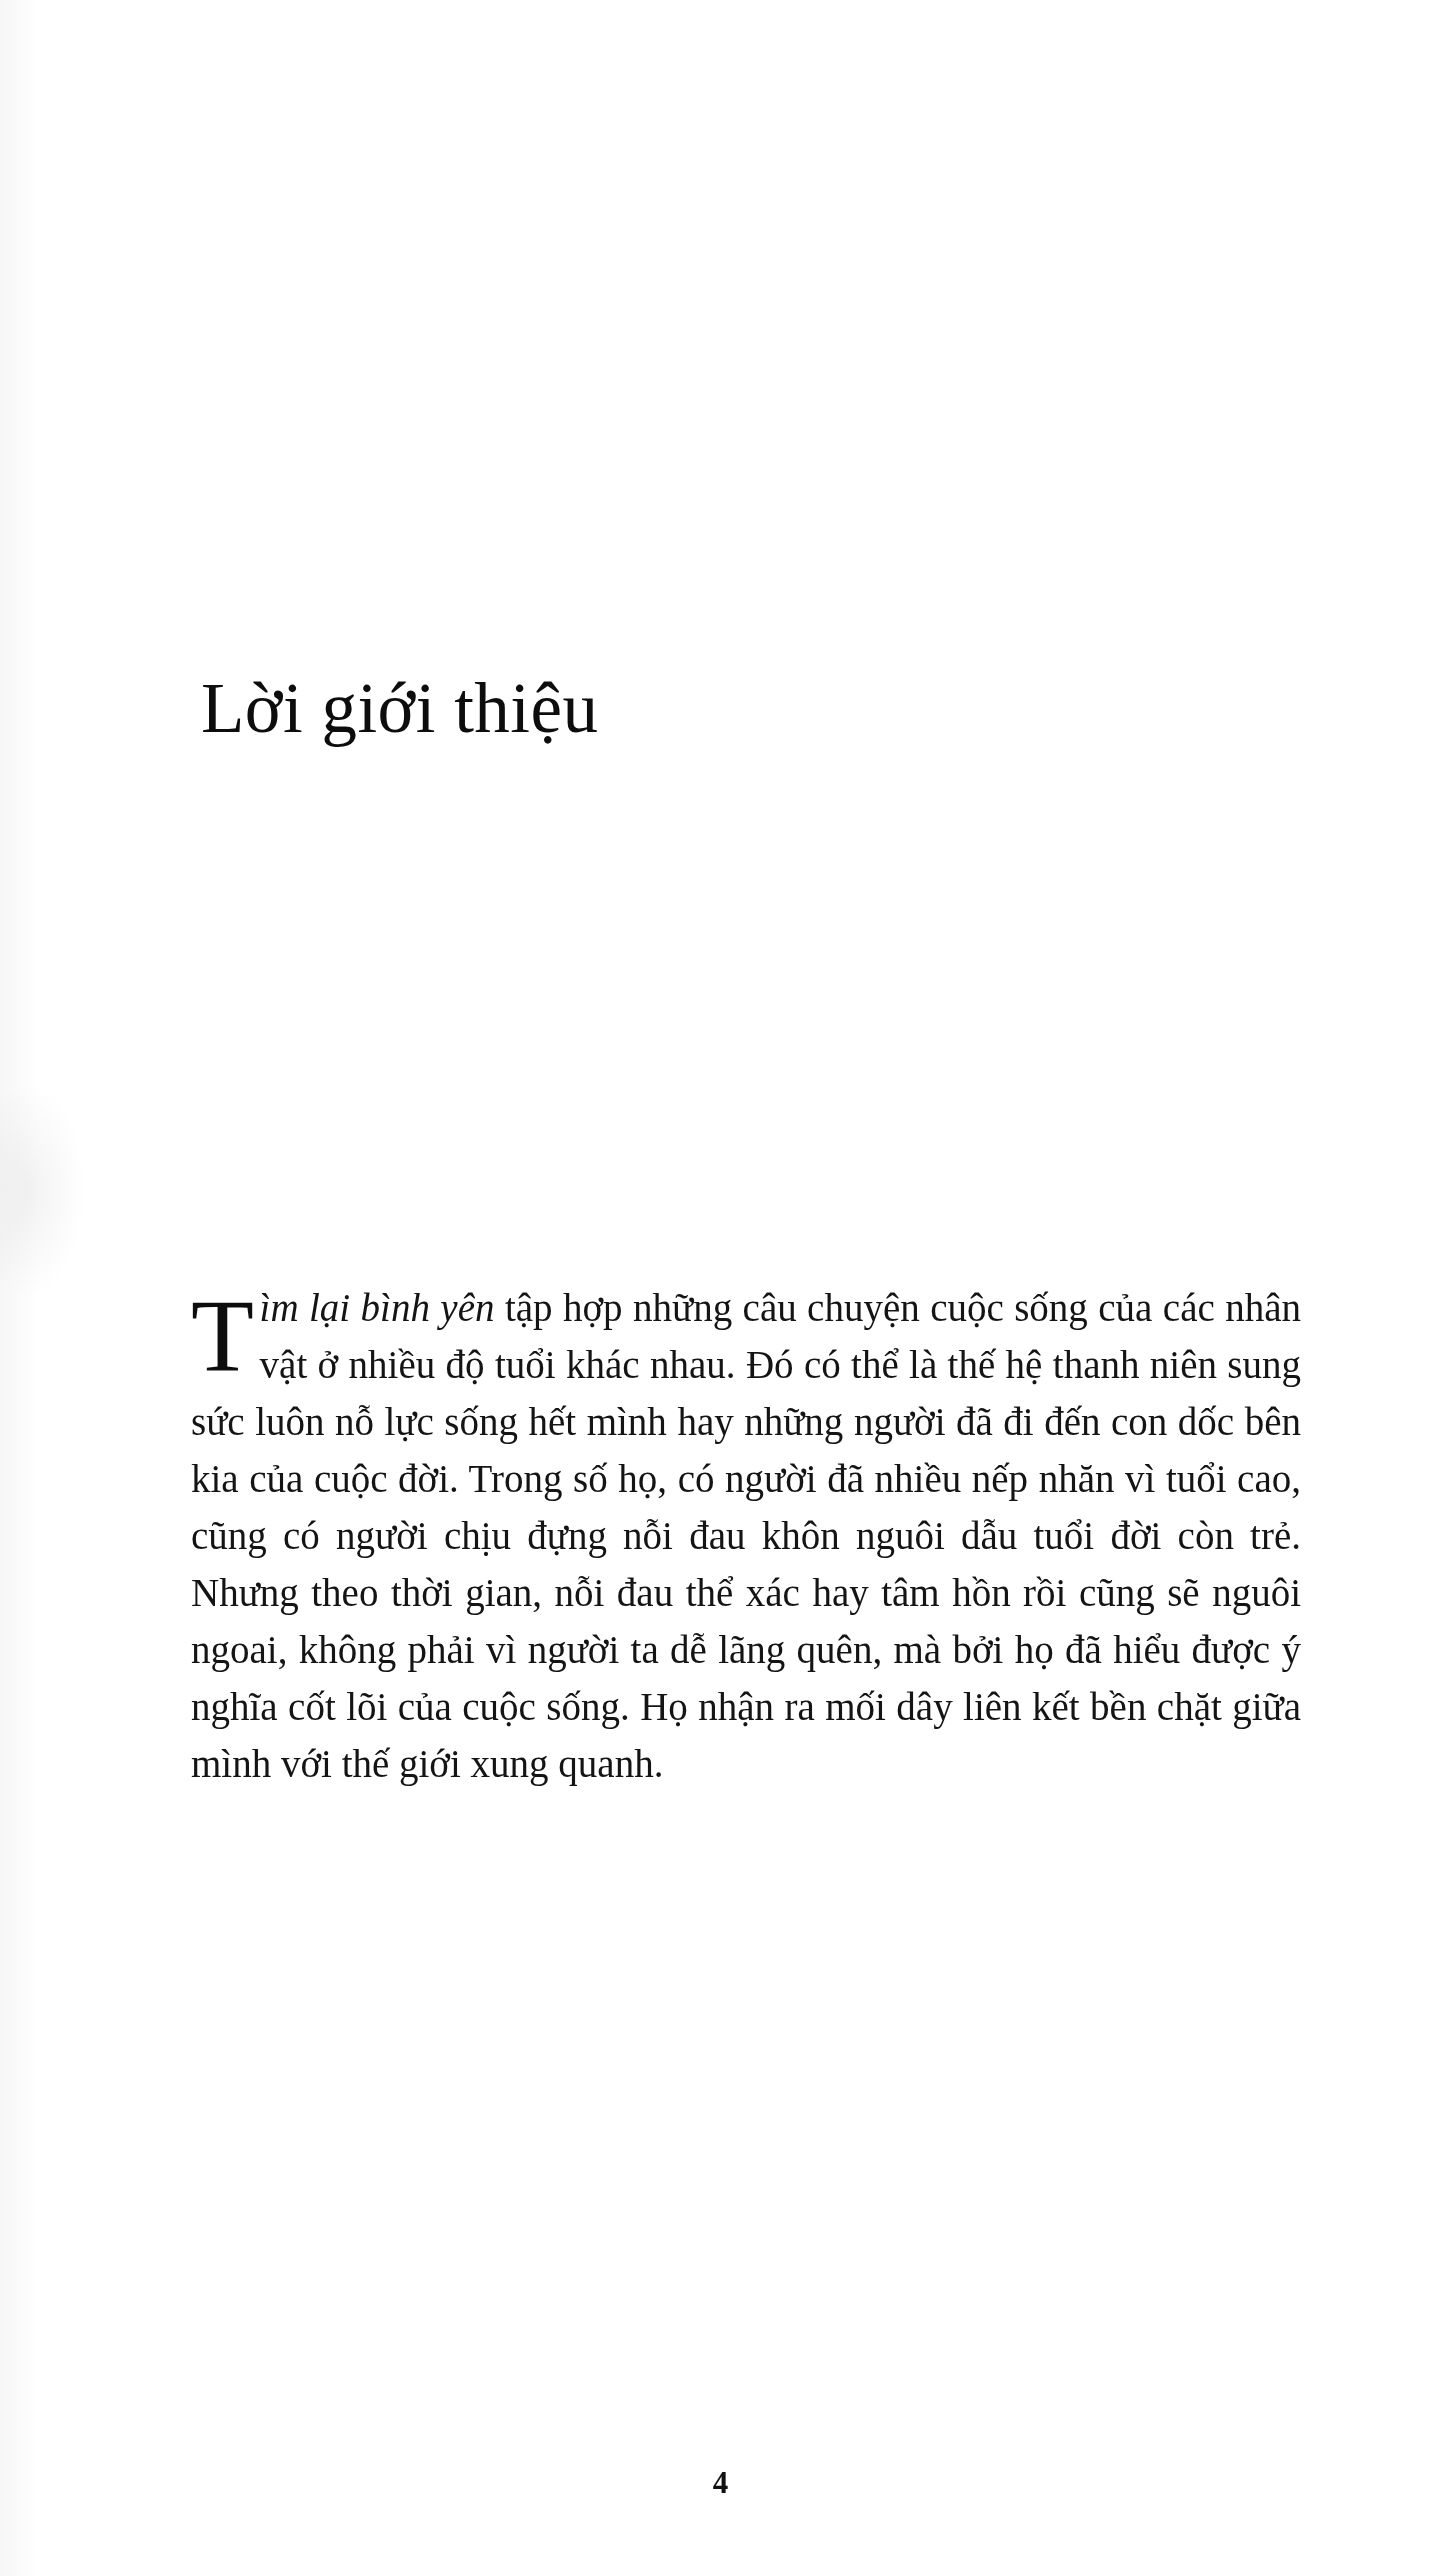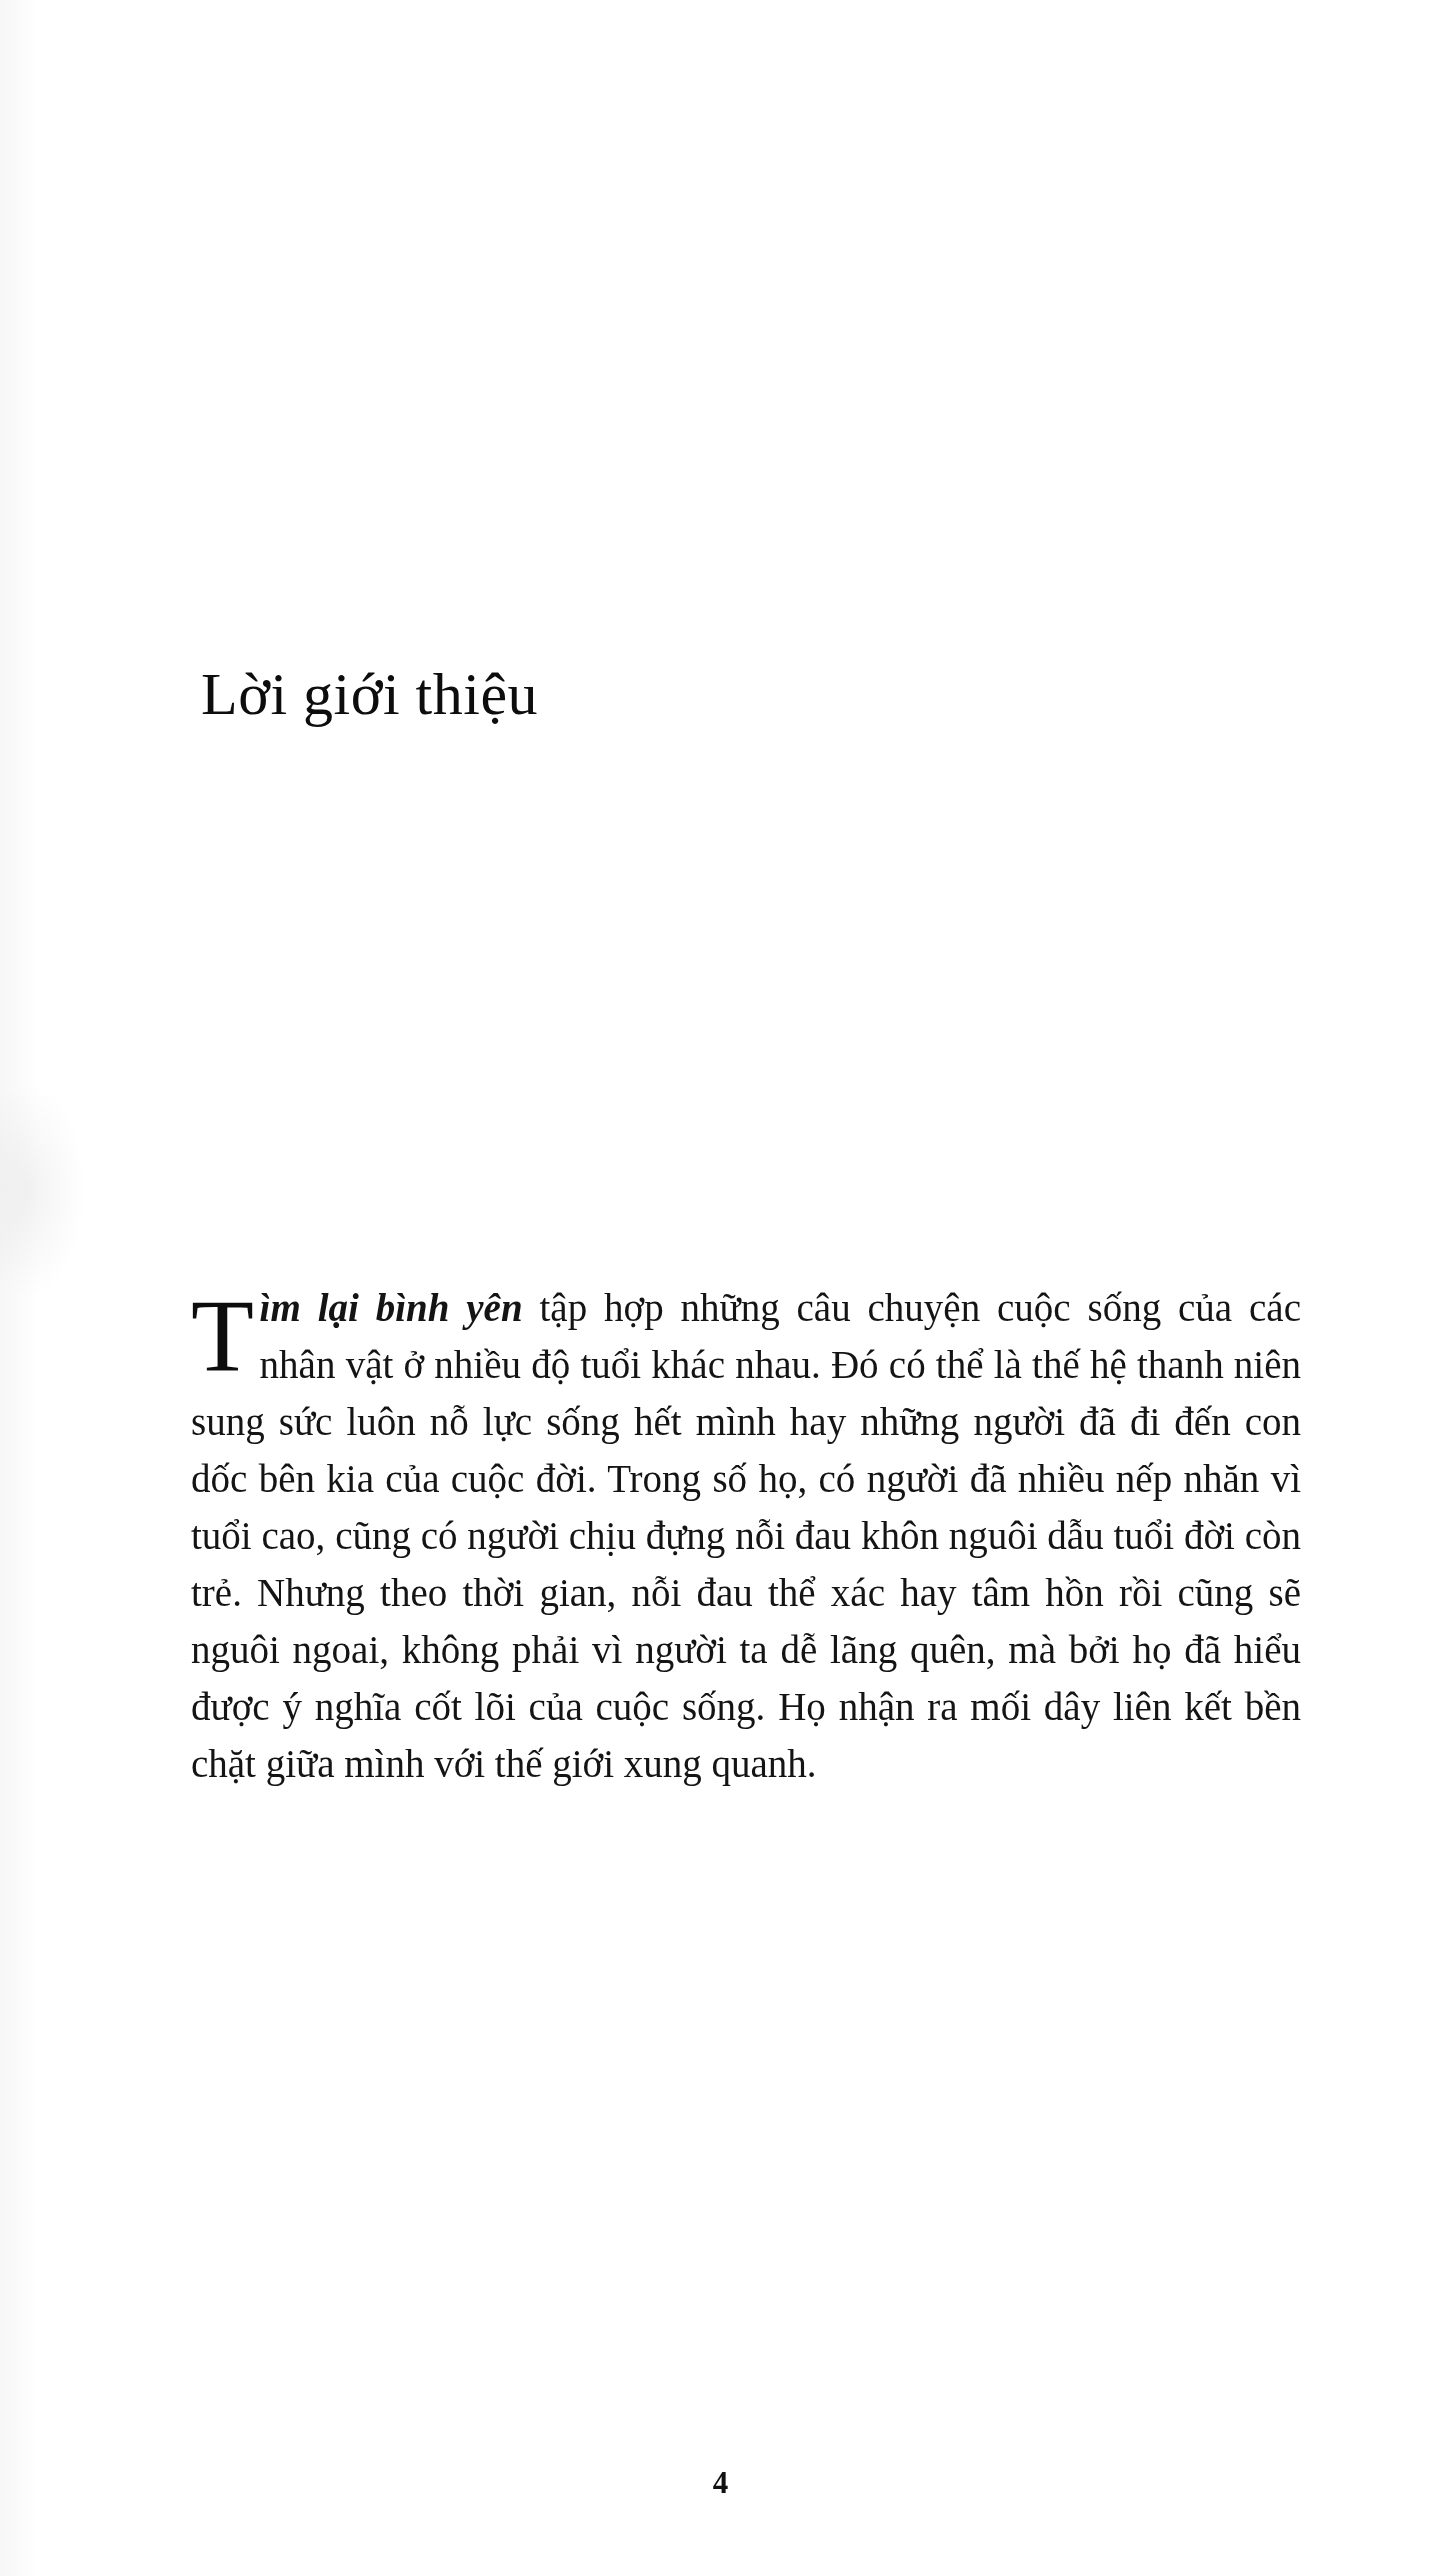--- a/index.html
+++ b/index.html
@@ -39,21 +39,21 @@
     width: 115px;
     height: 220px;
     background: radial-gradient(ellipse at center, rgba(0,0,0,0.05), rgba(0,0,0,0) 70%);
     pointer-events: none;
   }
 
   .chapter-title {
     position: absolute;
     left: 201px;
     top: 621px;
-    font-size: 60px;
+    font-size: 71px;
     line-height: 1.1;
     font-weight: 400;
     letter-spacing: 0.5px;
     color: #0d0d0d;
     font-family: "Liberation Serif", serif;
   }
 
   .body-block {
     position: absolute;
     left: 191px;
@@ -76,21 +76,21 @@
     font-size: 103px;
     line-height: 0.84;
     padding: 7.6px 5.7px 0 0;
     margin-top: 5.7px;
     font-family: "Liberation Serif", serif;
     color: #0d0d0d;
   }
 
   .booktitle {
     font-style: italic;
-    font-weight: bold;
+    font-weight: normal;
     font-family: "Liberation Serif", serif;
   }
 
   .page-number {
     position: absolute;
     left: 0;
     right: 0;
     top: 2465px;
     text-align: center;
     font-size: 31px;

